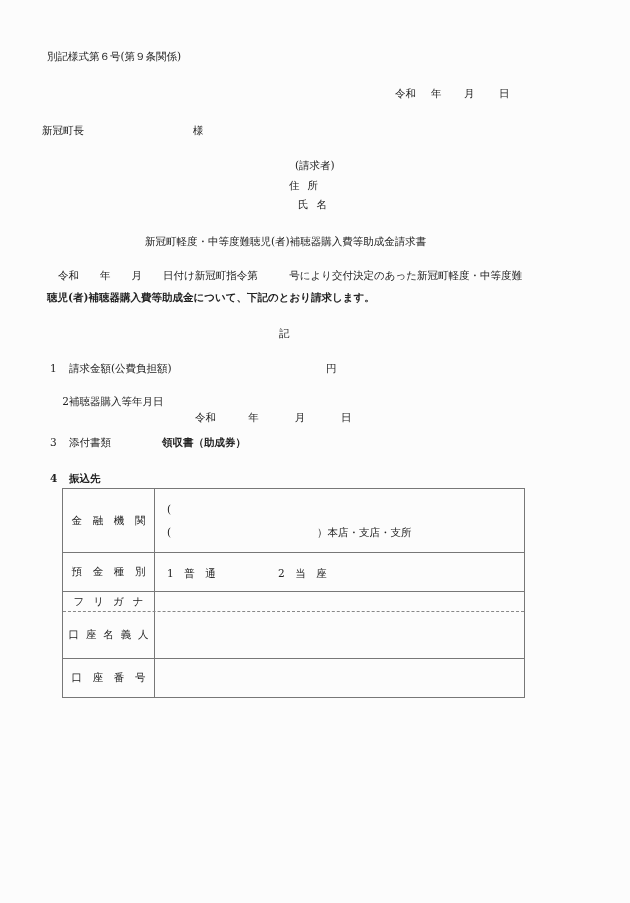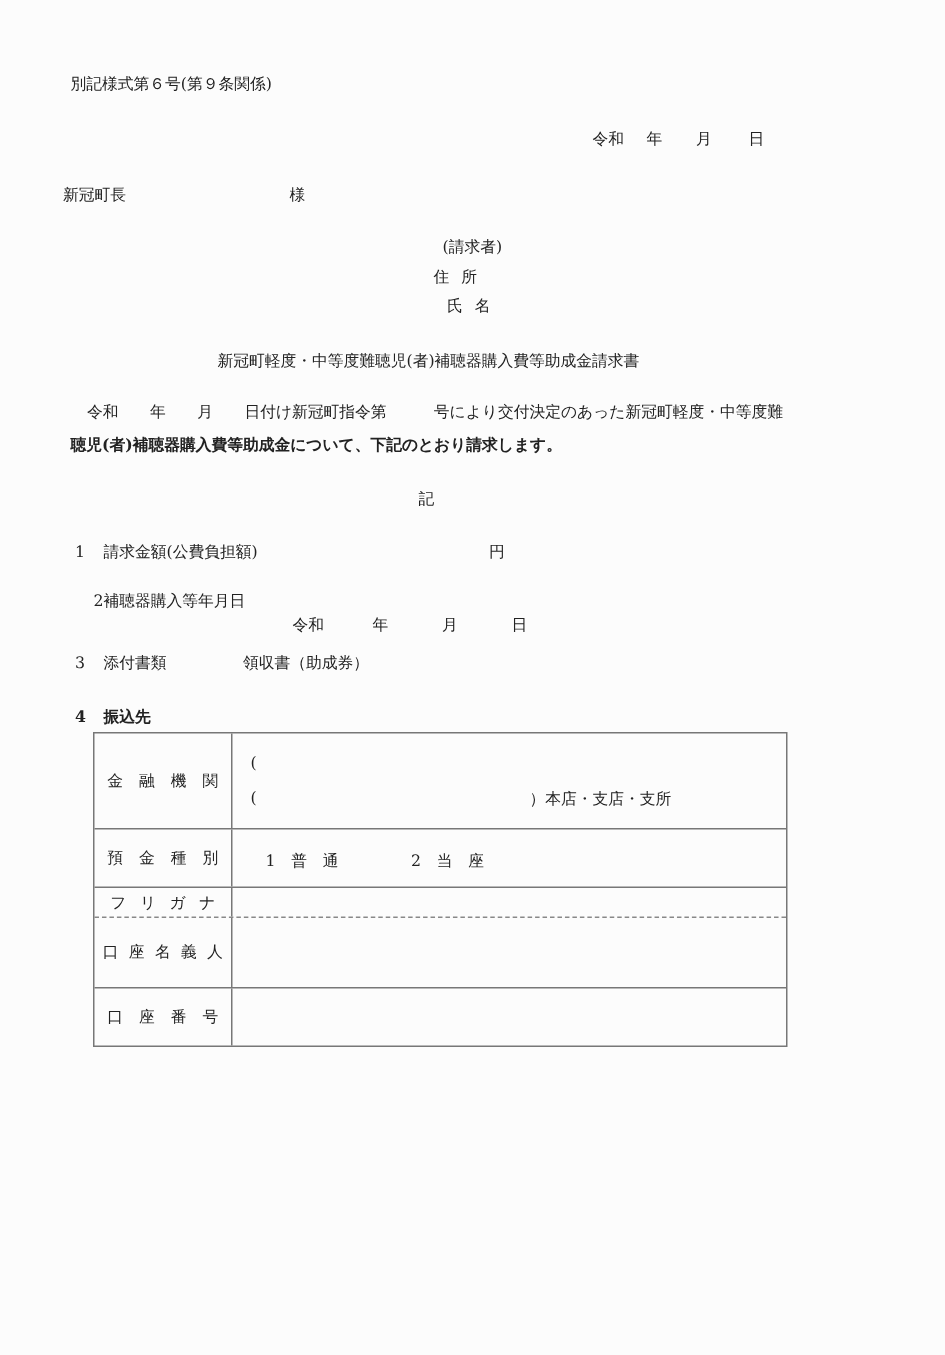--- a/index.html
+++ b/index.html
@@ -27,21 +27,21 @@
     .ki { left: 279px; top: 328px; }
     .item { left: 50px; }
     .item-num { display: inline-block; width: 19px; }
     .item1 { top: 363px; }
     .item2 { top: 396px; text-align: right; }
     .item3 { top: 437px; }
     .item4 { top: 473px; font-weight: bold; }
     .yen { left: 326px; top: 363px; }
     .item2-date { left: 195px; top: 412px; }
     .item2-date span { display: inline-block; }
-    .item3-value { left: 162px; top: 437px; }
+    .item3-value { left: 162px; top: 437px; font-weight: bold; }
 
     .bank-table {
       position: absolute; left: 62px; top: 488px;
       width: 463px;
       border: 1px solid #777;
       box-sizing: border-box;
     }
     .row { display: flex; border-top: 1px solid #777; box-sizing: border-box; }
     .row:first-child { border-top: none; }
     .row.dotted-top { border-top: 1px dashed #888; }
@@ -54,22 +54,22 @@
     .cell-value { flex: 1; position: relative; }
     .r1 { height: 63px; }
     .r2 { height: 39px; }
     .r3 { height: 20px; }
     .r4 { height: 47px; }
     .r5 { height: 39px; }
     .paren { position: absolute; }
     .bank-line1-open { left: 12px; top: 14px; }
     .bank-line1-close { left: 162px; top: 14px; }
     .bank-line2-open { left: 12px; top: 37px; }
-    .bank-line2-close { left: 162px; top: 37px; margin-left: 36px; }
-    .deposit-opts { position: absolute; left: 22px; top: 14px; display: flex; gap: 4px; }
+    .bank-line2-close { left: 162px; top: 37px; }
+    .deposit-opts { position: absolute; left: 12px; top: 14px; display: flex; gap: 18px; }
     .deposit-opts span { display: inline-block; }
   </style>
 </head>
 <body>
 
 <div class="abs form-id">別記様式第６号(第９条関係)</div>
 
 <div class="abs date-line">
   <span style="width:36px">令和</span>
   <span style="width:33px">年</span>

